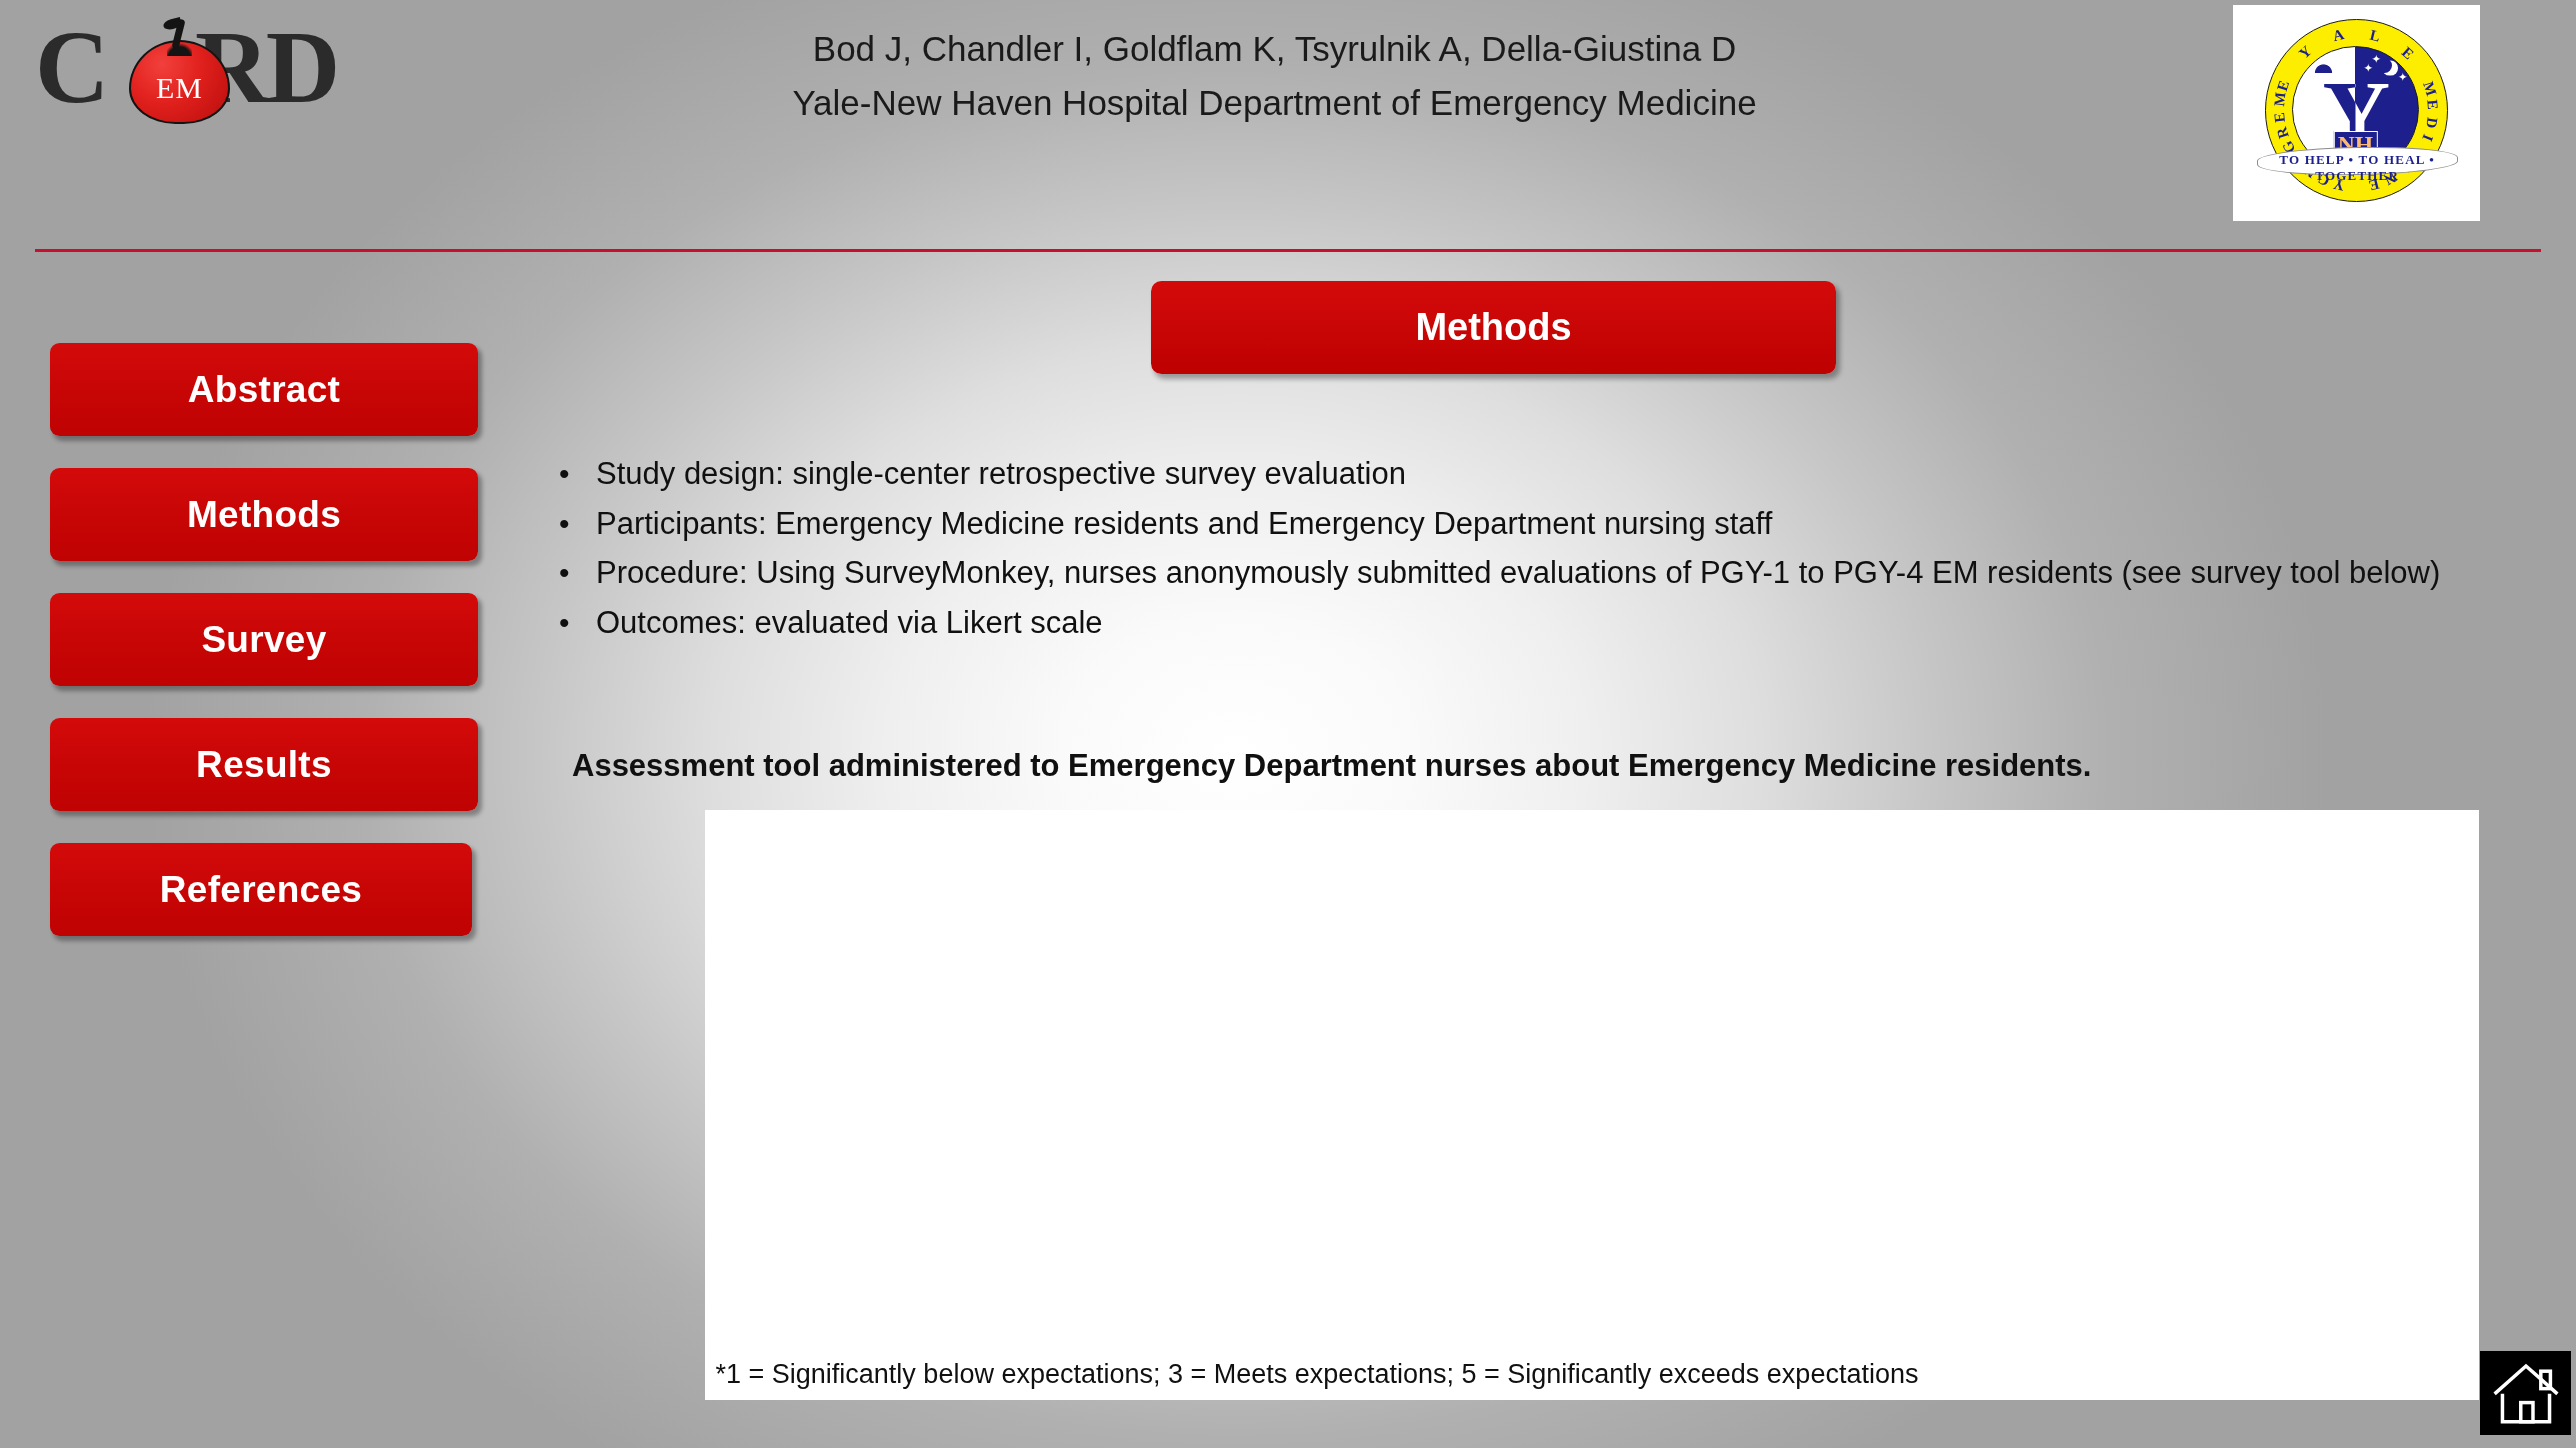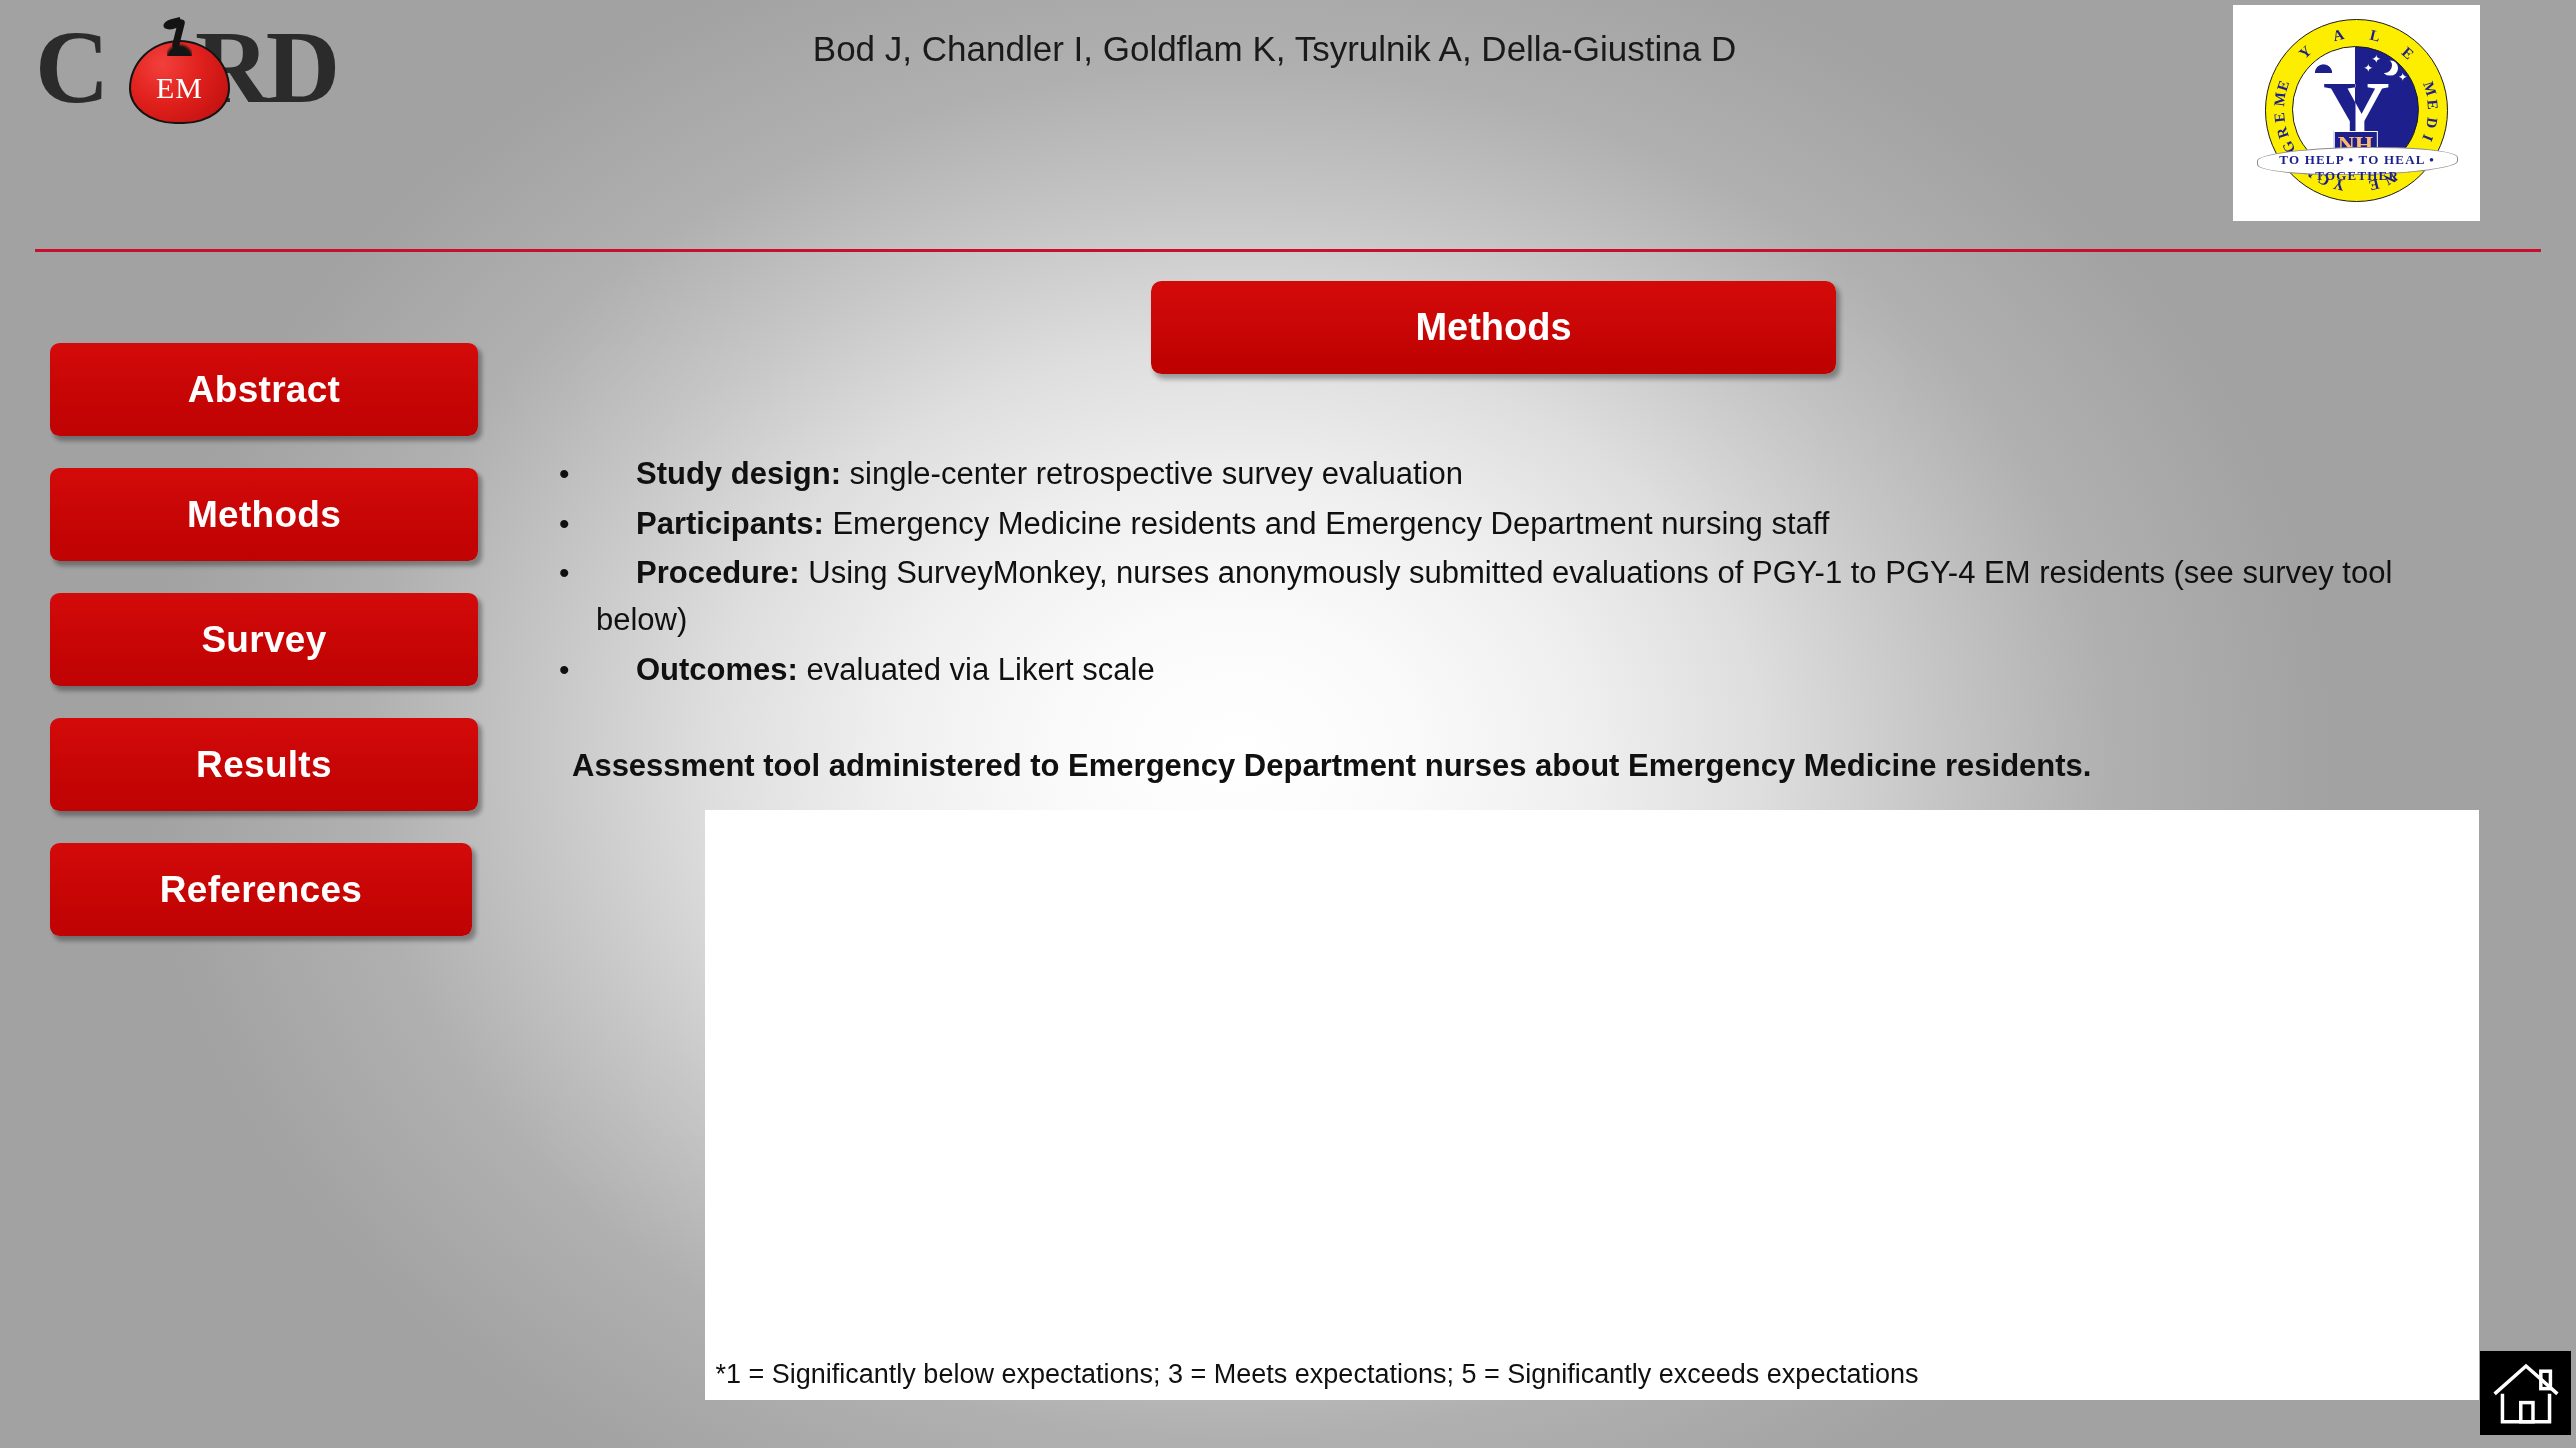--- a/index.html
+++ b/index.html
@@ -320,21 +320,21 @@
     margin-bottom: 2.6px;
   }
   .bullet-dot {
     width: 37px;
     flex: 0 0 37px;
     font-size: 30px;
     line-height: 47px;
     color: #101010;
   }
   .bullet-text { flex: 1 1 auto; }
-  .bullet-text b { font-weight: bold; margin-left: 40px; }
+  .bullet-text b { font-weight: normal; }
 
   #assessment-heading {
     position: absolute;
     left: 572px;
     top: 747px;
     width: 1904px;
     font-size: 31px;
     font-weight: bold;
     color: #101010;
     line-height: 38px;
@@ -386,20 +386,21 @@
       <div id="cord-apple">
         <div id="apple-body"></div>
         <div id="apple-notch"></div>
         <div id="apple-stem"></div>
         <div id="apple-em">EM</div>
       </div>
     </div>
 
     <div id="title-block">
       <div id="poster-authors">Bod J, Chandler I, Goldflam K, Tsyrulnik A, Della-Giustina D</div>
+      <div id="poster-affiliation">Yale-New Haven Hospital Department of Emergency Medicine</div>
     </div>
 
     <div id="yale-logo-box">
       <div id="yale-seal">
         <div class="ring-text" id="ring-top">
             <span class="ring-char" style="transform: rotate(-42deg) translate(0px, -77px) rotate(0deg) translate(-4.4px, -7.9px);">Y</span>
             <span class="ring-char" style="transform: rotate(-14deg) translate(0px, -77px) rotate(0deg) translate(-4.4px, -7.9px);">A</span>
             <span class="ring-char" style="transform: rotate(14deg) translate(0px, -77px) rotate(0deg) translate(-4.4px, -7.9px);">L</span>
             <span class="ring-char" style="transform: rotate(42deg) translate(0px, -77px) rotate(0deg) translate(-4.4px, -7.9px);">E</span>
           </div>

